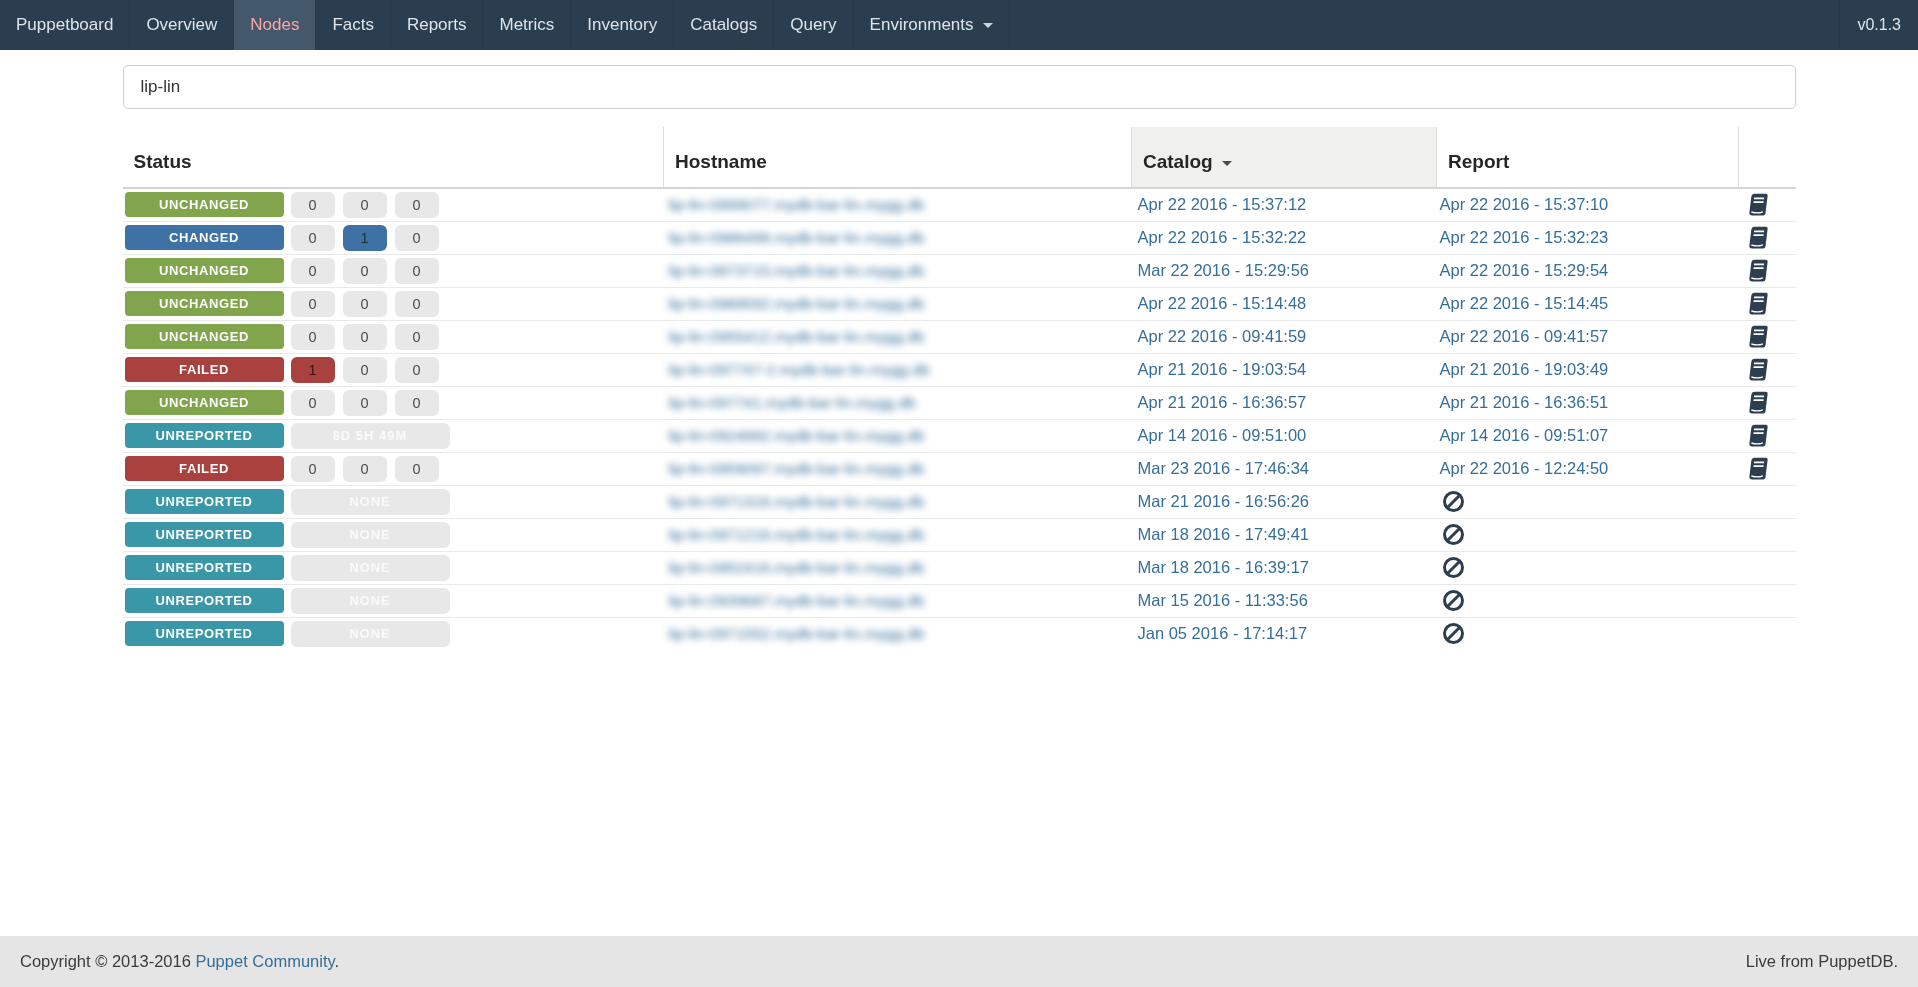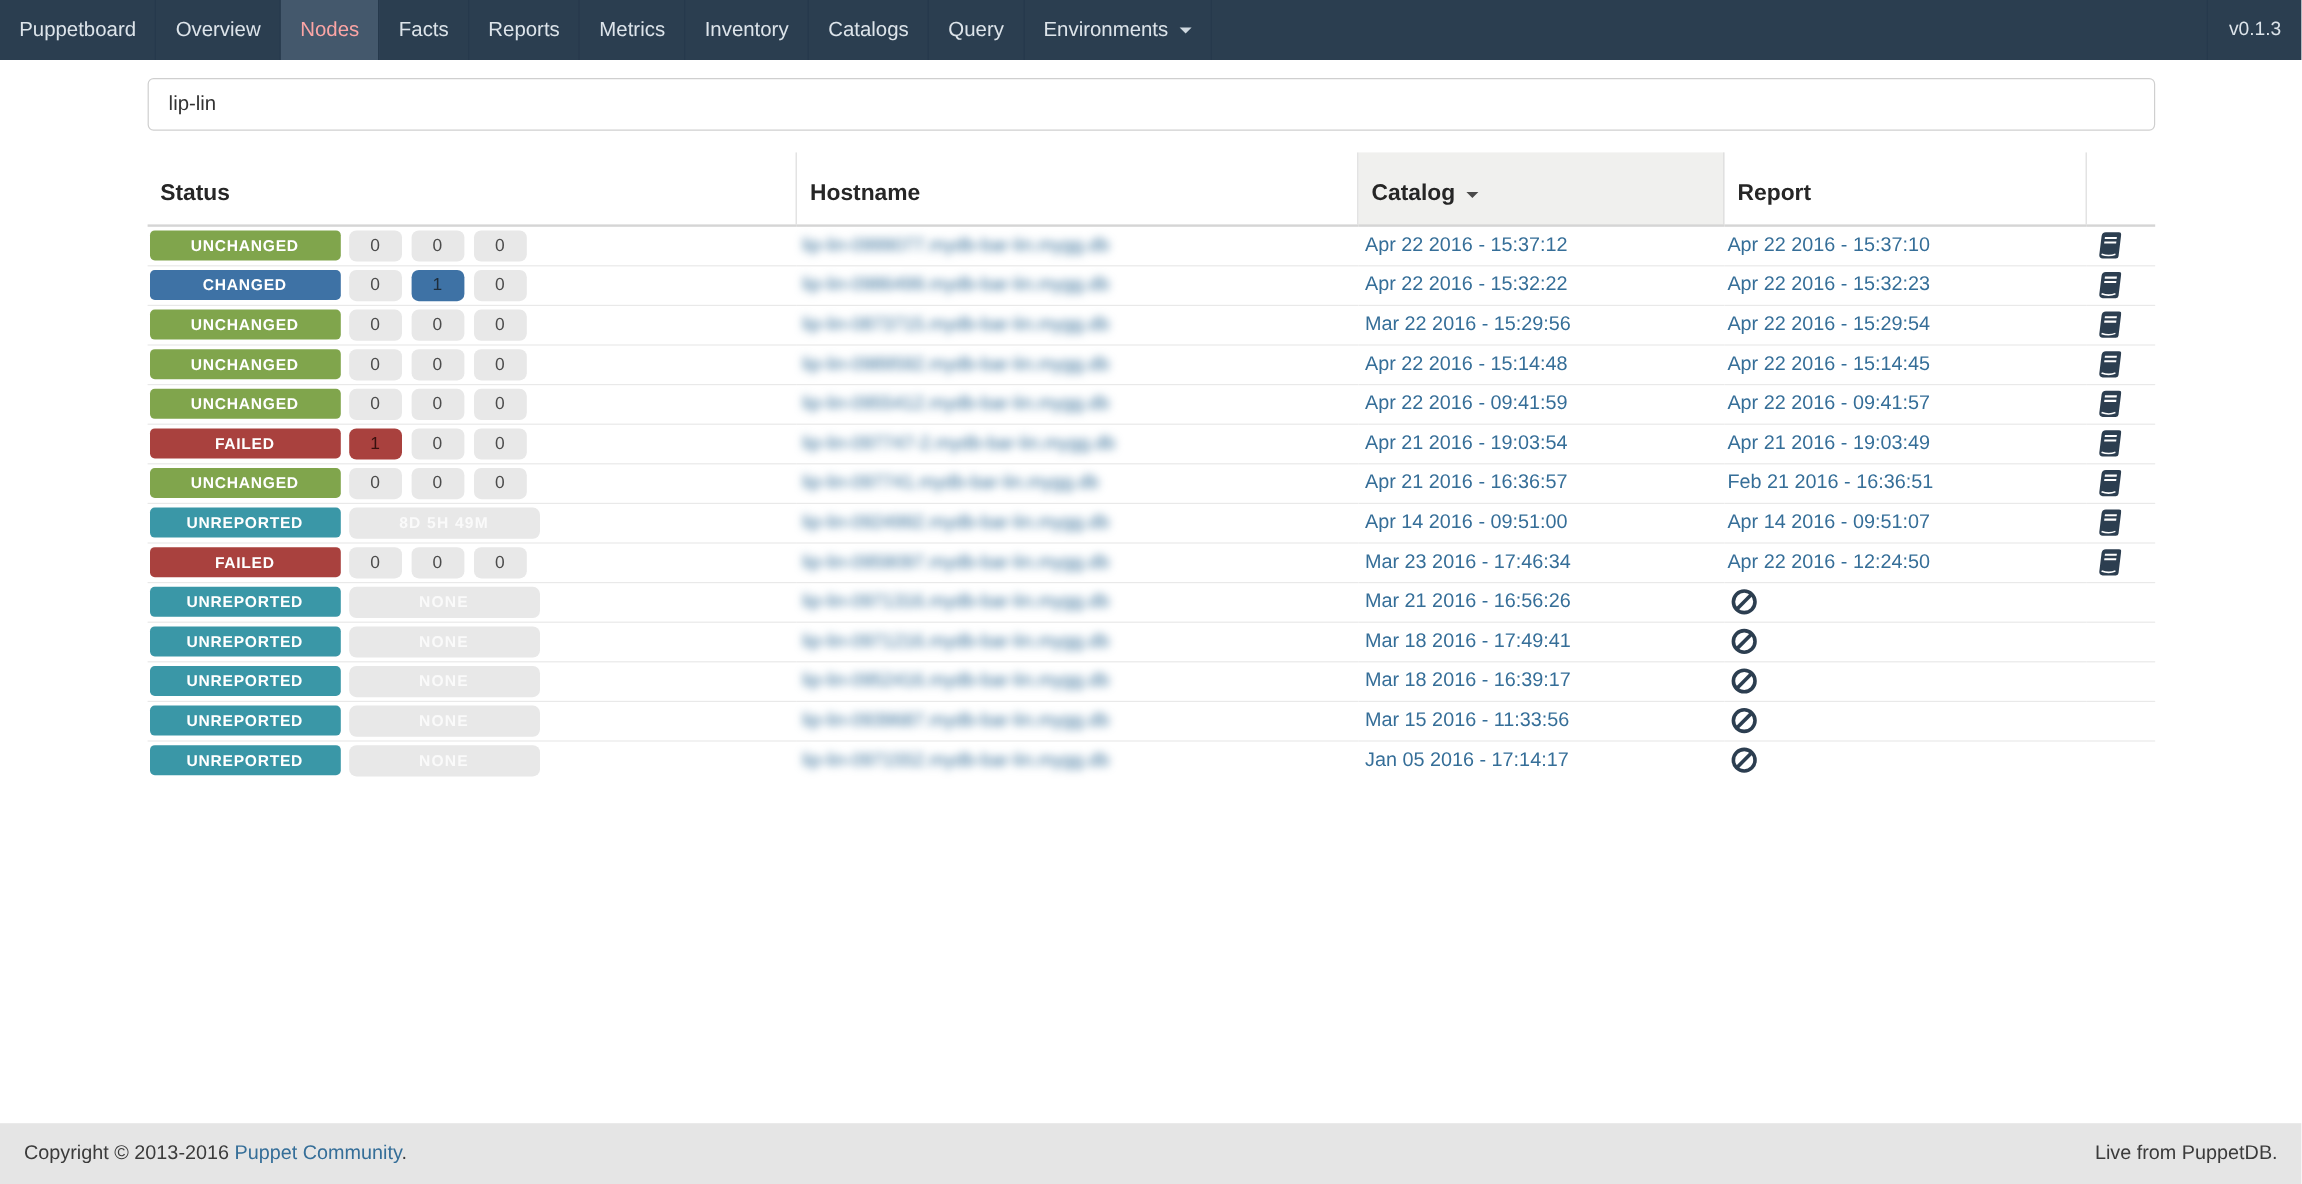--- a/index.html
+++ b/index.html
@@ -351,21 +351,21 @@
                 <span class="count">0</span>
                 <span class="count">0</span>
               </span>
     </td>
     <td class="td-host">
       <a class="host blurred">lip-lin-097741.mydb-bar-lin.mygg.db</a>
     </td>
     <td class="td-catalog">
       <a class="ts">Apr 21 2016 - 16:36:57</a>
     </td>
-    <td class="td-report"><a class="ts">Feb 21 2016 - 16:36:51</a></td>
+    <td class="td-report"><a class="ts">Apr 21 2016 - 16:36:51</a></td>
     <td class="td-icon">
   <svg class="book-icon" viewBox="0 0 24 28" width="21" height="26">
     <g transform="translate(2.2,0) skewX(-7)">
       <path fill="#2c3e50" d="M7 1 h12.5 a2.3 2.3 0 0 1 2.3 2.3 V 23.7 a2.3 2.3 0 0 1 -2.3 2.3 H 7 A 3.7 3.7 0 0 1 3.3 22.3 V 4.7 A 3.7 3.7 0 0 1 7 1 Z"></path>
       <rect x="6.6" y="5.4" width="11.4" height="2" fill="#ffffff"></rect>
       <rect x="6.6" y="9.6" width="11.4" height="2" fill="#ffffff"></rect>
       <path d="M5.4 21.8 c 4.5 1.6 9.5 1.6 13.2 0" stroke="#ffffff" stroke-width="1.5" fill="none"></path>
     </g>
   </svg>
 </td>

